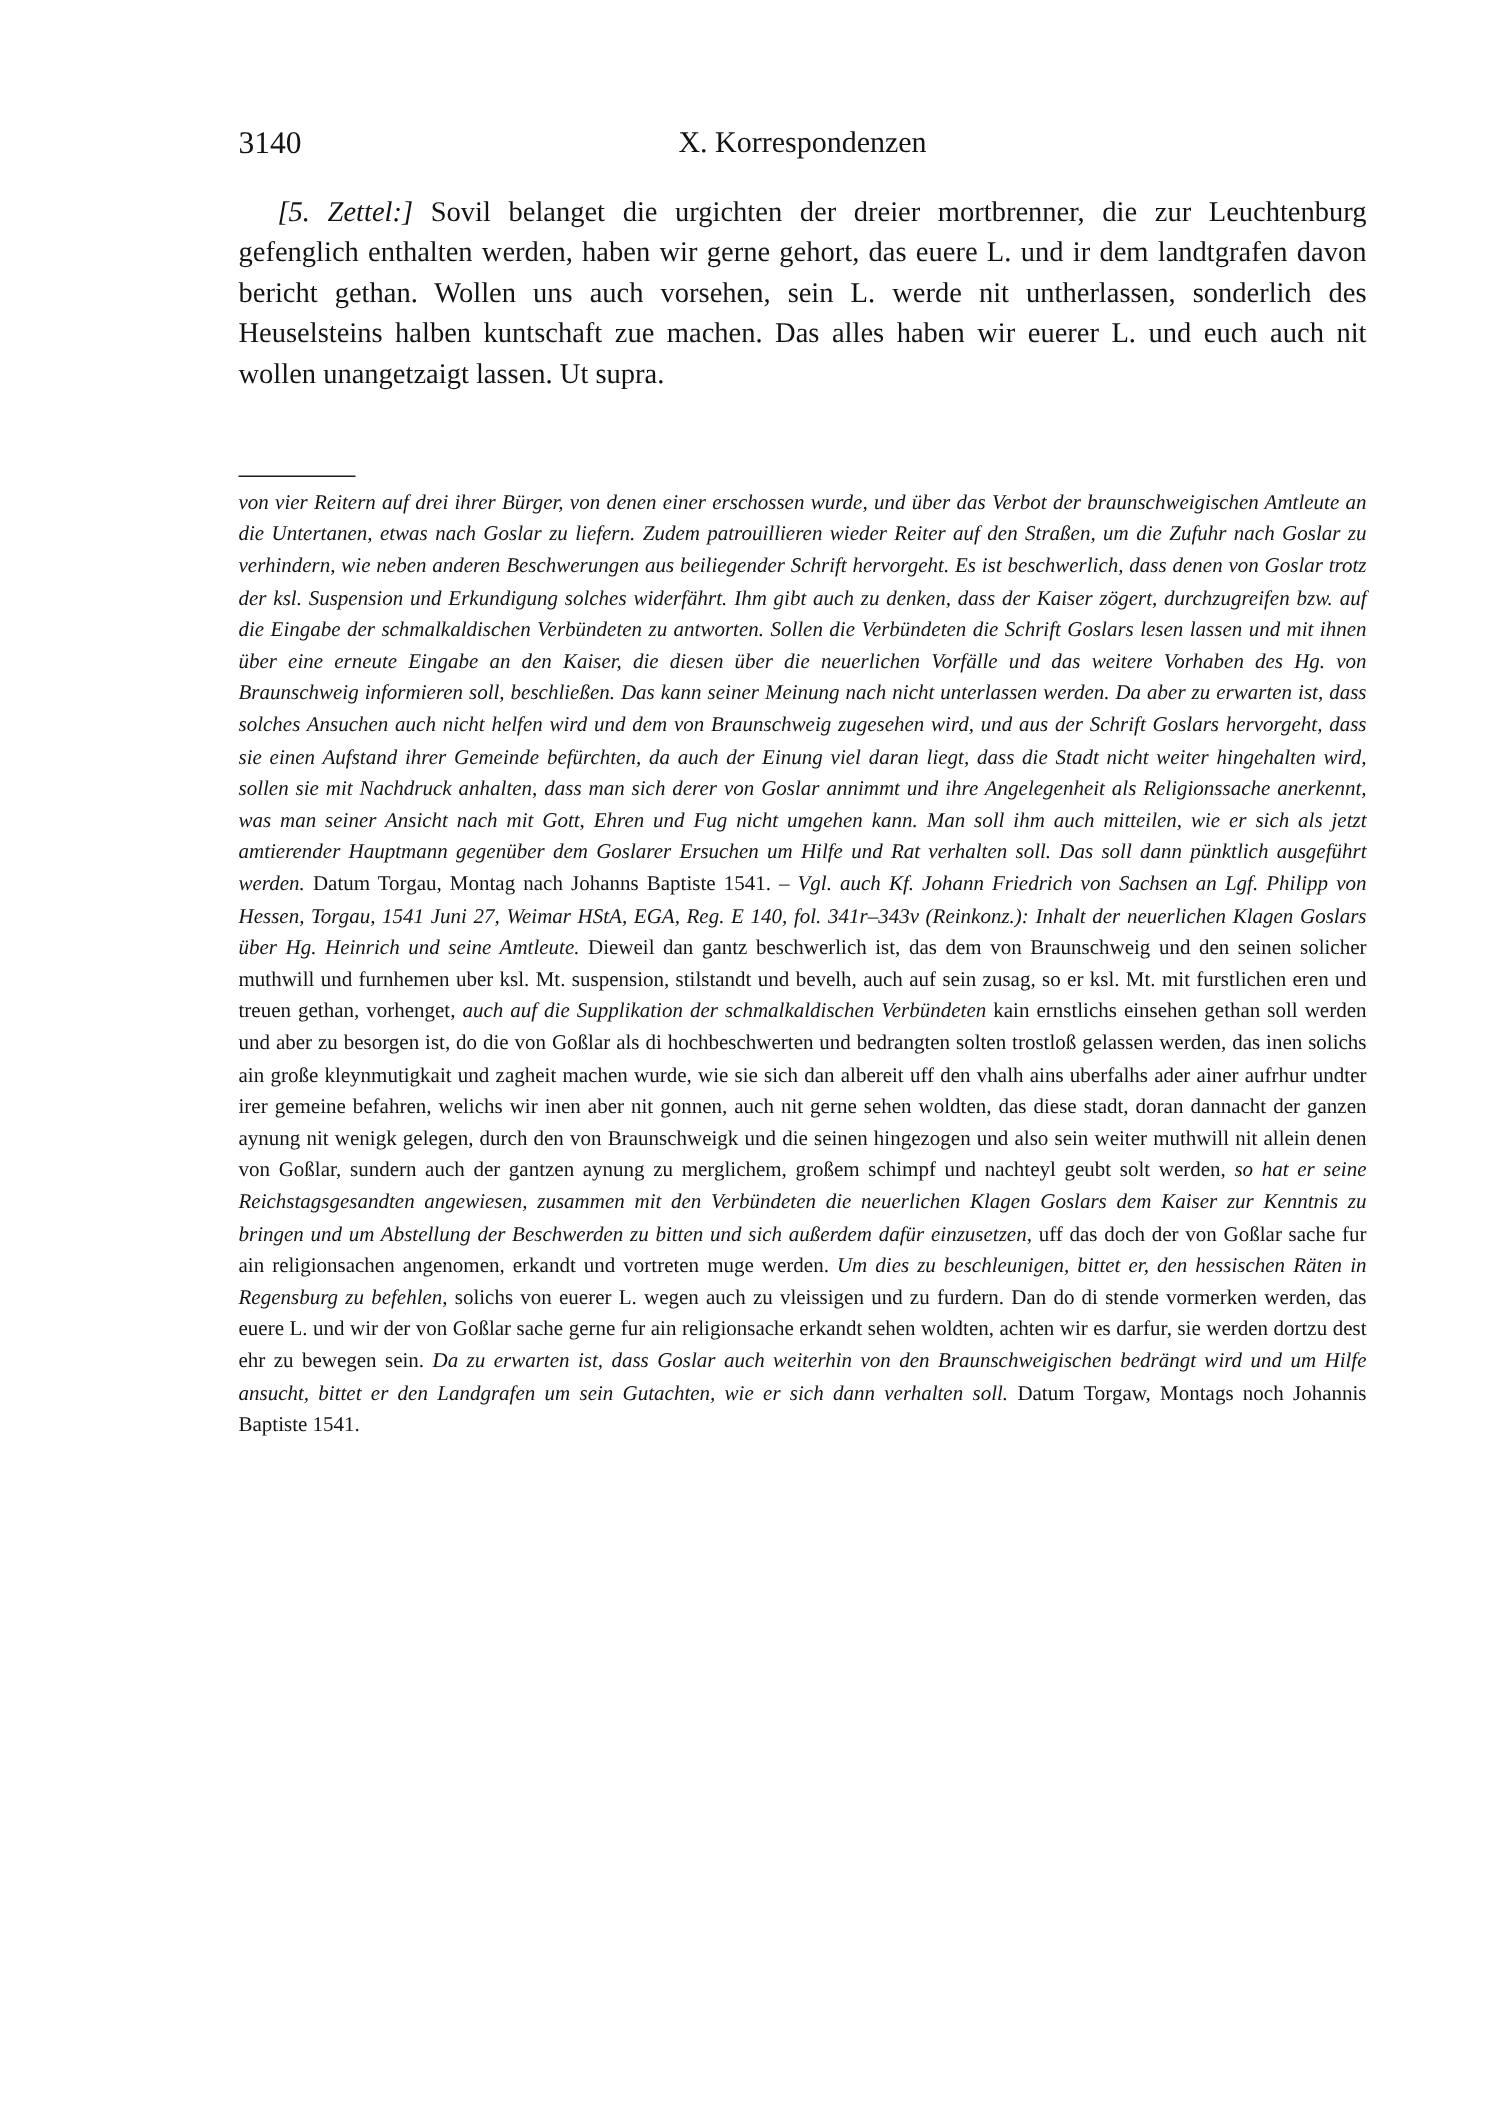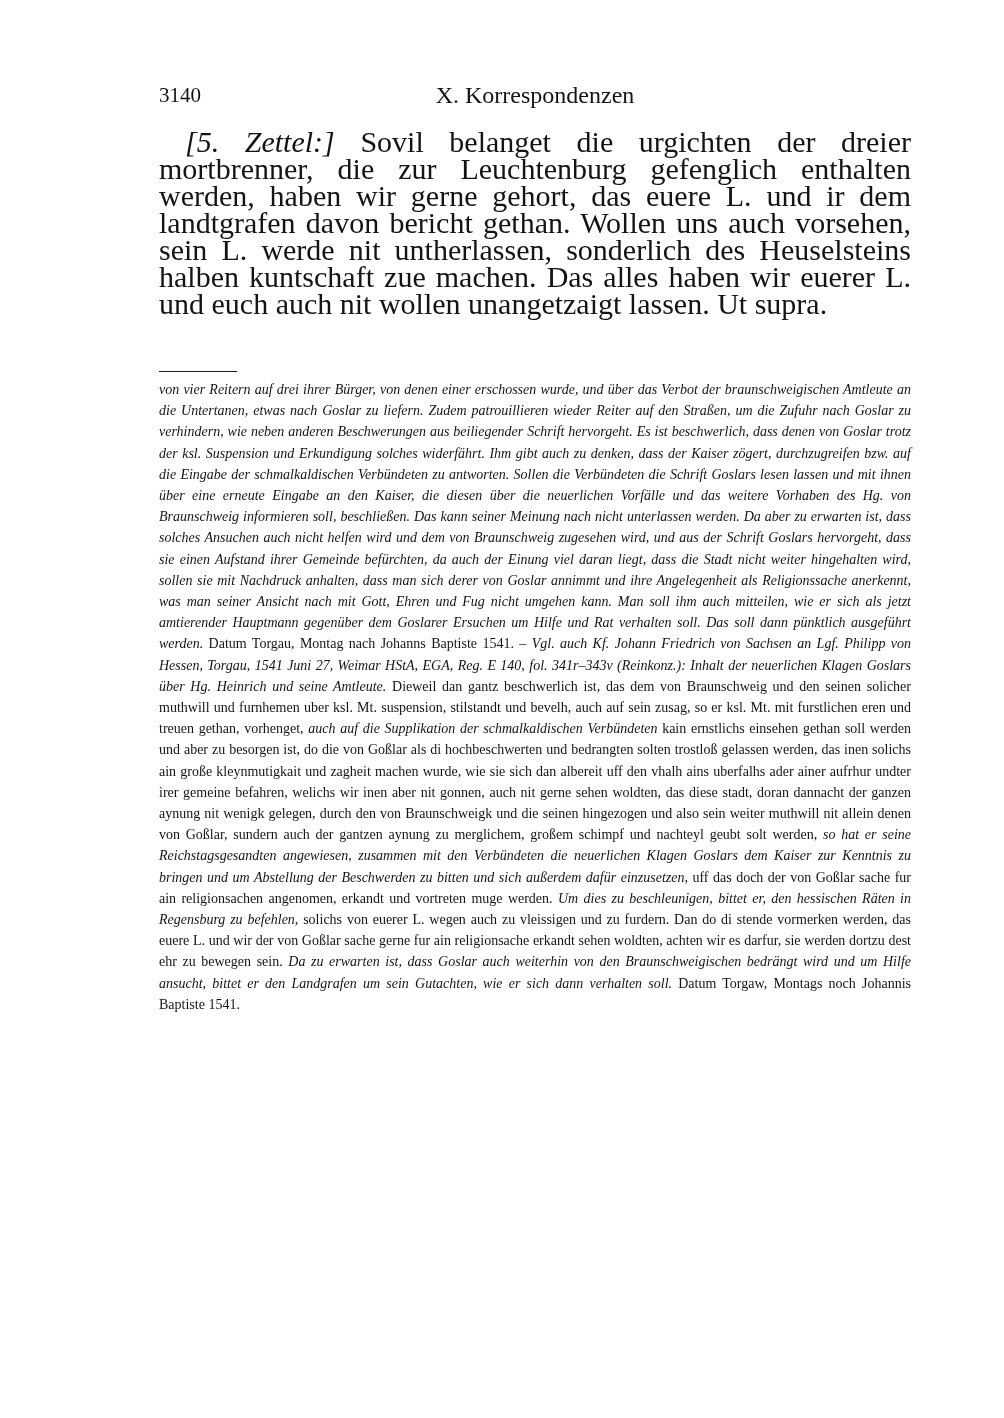--- a/index.html
+++ b/index.html
@@ -29,25 +29,25 @@
     line-height: 26px;
   }
   .page-number {
     position: absolute;
     left: 0;
     top: 0;
   }
   .running-title {
     display: block;
     text-align: center;
-    font-size: 24px;
+    font-size: 20px;
   }
   .main-paragraph {
     margin: 16px 0 0 0;
-    font-size: 30px;
+    font-size: 19px;
     line-height: 27px;
     text-align: justify;
     text-indent: 26px;
   }
   .footnote-separator {
     margin-top: 54px;
     width: 78px;
     height: 0;
     border-top: 1.6px solid #1c1c1c;
   }

